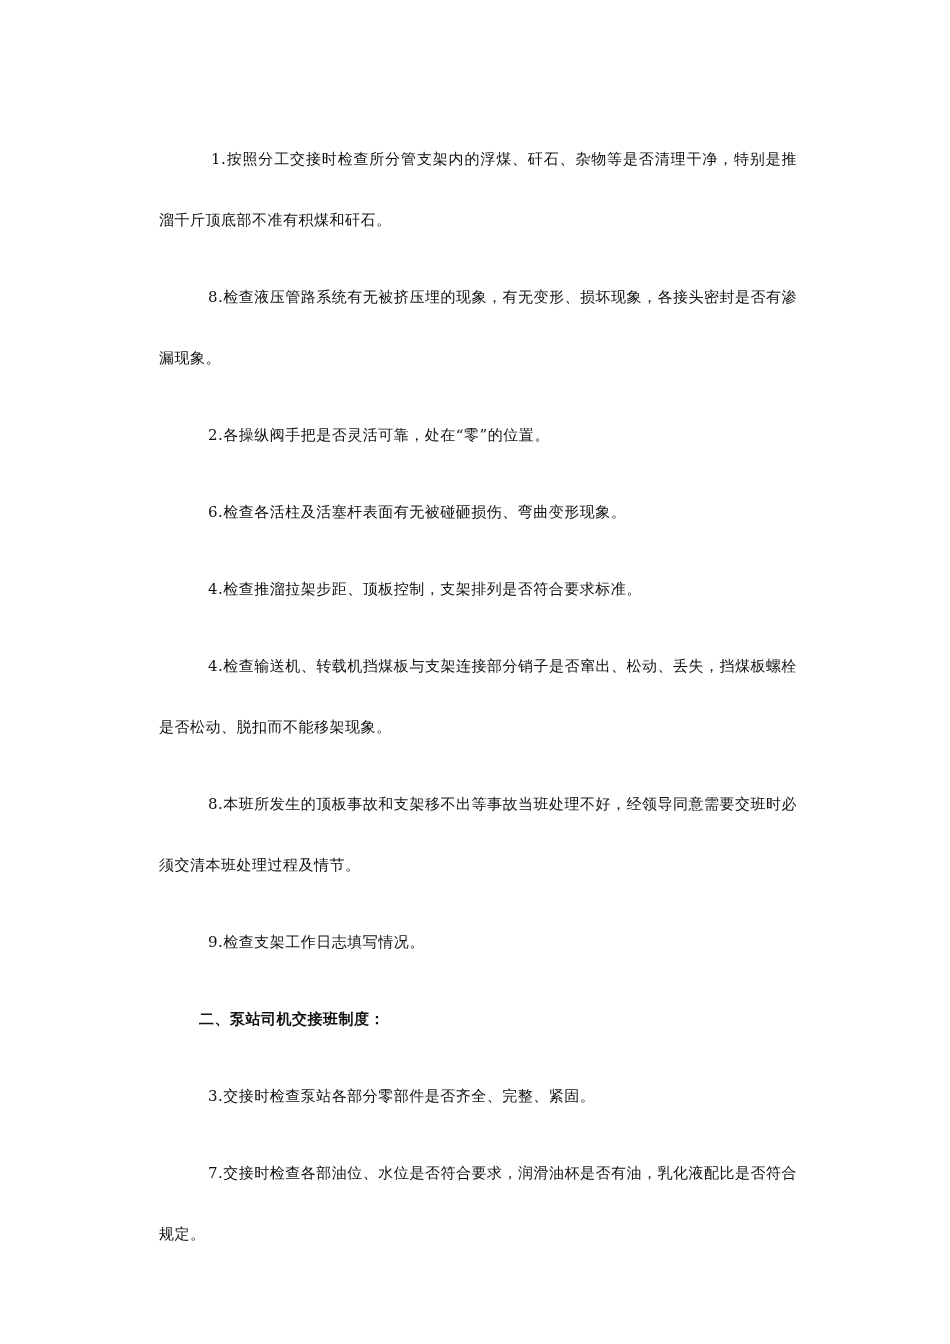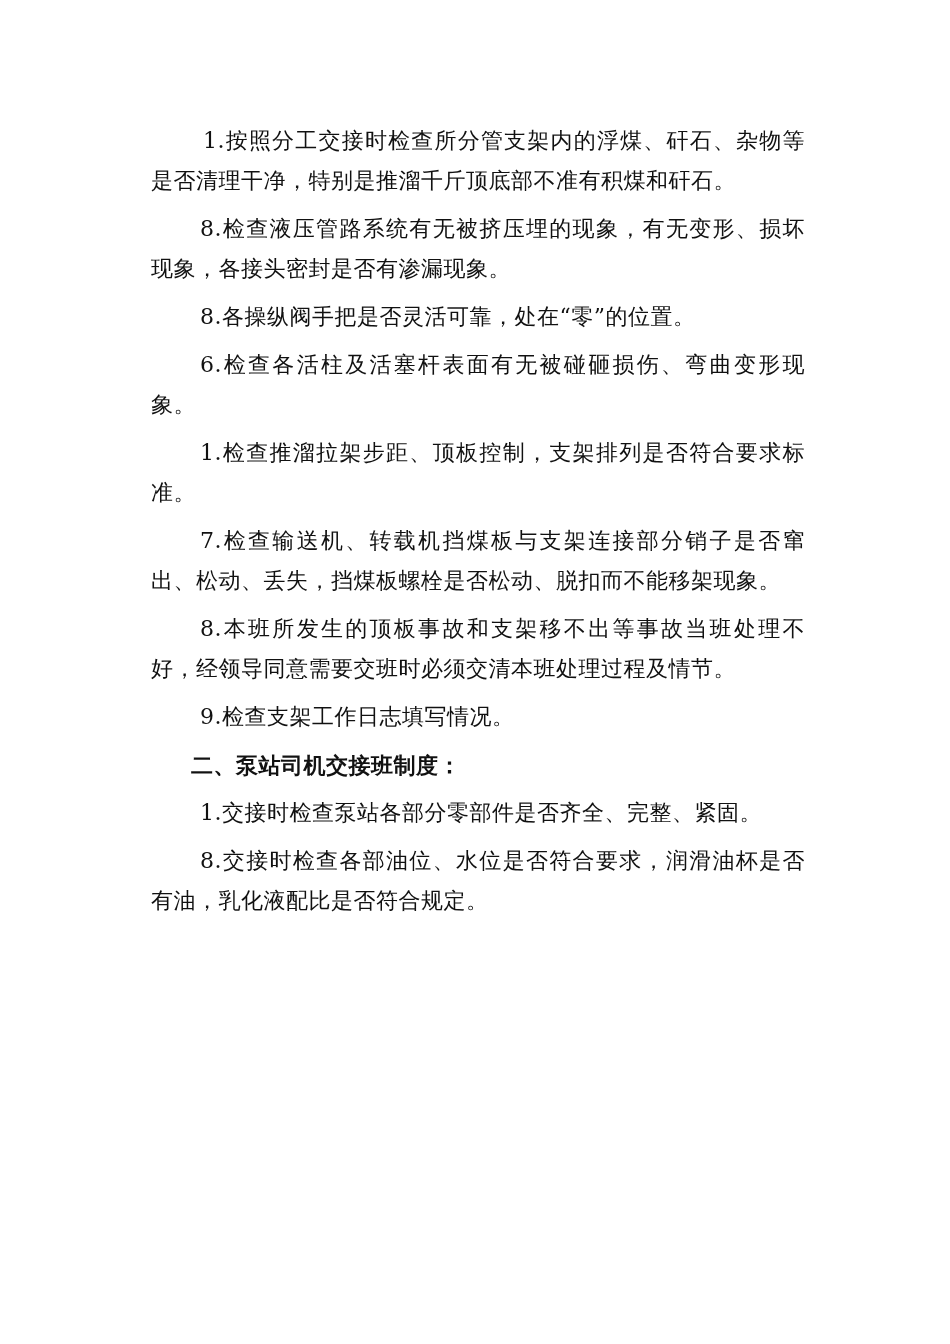--- a/index.html
+++ b/index.html
@@ -15,44 +15,44 @@
       font-family: "DejaVu Serif", "Liberation Serif", serif;
       color: #111111;
     }
     .page {
       position: absolute;
       left: 143px;
       top: 113px;
       width: 670px;
     }
     .para {
-      margin: 8px;
-      font-size: 22px;
-      line-height: 40px;
+      margin: 16px;
+      font-size: 15px;
+      line-height: 61px;
       text-indent: 49px;
       letter-spacing: 0.5px;
       text-align: justify;
       white-space: normal;
     }
     .para.first {
       text-indent: 52px;
     }
     .para.heading {
       text-indent: 40px;
       font-weight: bold;
     }
   </style>
 </head>
 <body>
 
 <div class="page">
   <p class="para first">1.按照分工交接时检查所分管支架内的浮煤、矸石、杂物等是否清理干净，特别是推溜千斤顶底部不准有积煤和矸石。</p>
   <p class="para">8.检查液压管路系统有无被挤压埋的现象，有无变形、损坏现象，各接头密封是否有渗漏现象。</p>
-  <p class="para">8.各操纵阀手把是否灵活可靠，处在“零”的位置。</p>
+  <p class="para">2.各操纵阀手把是否灵活可靠，处在“零”的位置。</p>
   <p class="para">6.检查各活柱及活塞杆表面有无被碰砸损伤、弯曲变形现象。</p>
-  <p class="para">1.检查推溜拉架步距、顶板控制，支架排列是否符合要求标准。</p>
-  <p class="para">7.检查输送机、转载机挡煤板与支架连接部分销子是否窜出、松动、丢失，挡煤板螺栓是否松动、脱扣而不能移架现象。</p>
+  <p class="para">4.检查推溜拉架步距、顶板控制，支架排列是否符合要求标准。</p>
+  <p class="para">4.检查输送机、转载机挡煤板与支架连接部分销子是否窜出、松动、丢失，挡煤板螺栓是否松动、脱扣而不能移架现象。</p>
   <p class="para">8.本班所发生的顶板事故和支架移不出等事故当班处理不好，经领导同意需要交班时必须交清本班处理过程及情节。</p>
   <p class="para">9.检查支架工作日志填写情况。</p>
   <p class="para heading">二、泵站司机交接班制度：</p>
-  <p class="para">1.交接时检查泵站各部分零部件是否齐全、完整、紧固。</p>
-  <p class="para">8.交接时检查各部油位、水位是否符合要求，润滑油杯是否有油，乳化液配比是否符合规定。</p>
+  <p class="para">3.交接时检查泵站各部分零部件是否齐全、完整、紧固。</p>
+  <p class="para">7.交接时检查各部油位、水位是否符合要求，润滑油杯是否有油，乳化液配比是否符合规定。</p>
 </div>
 
 </body></html>

